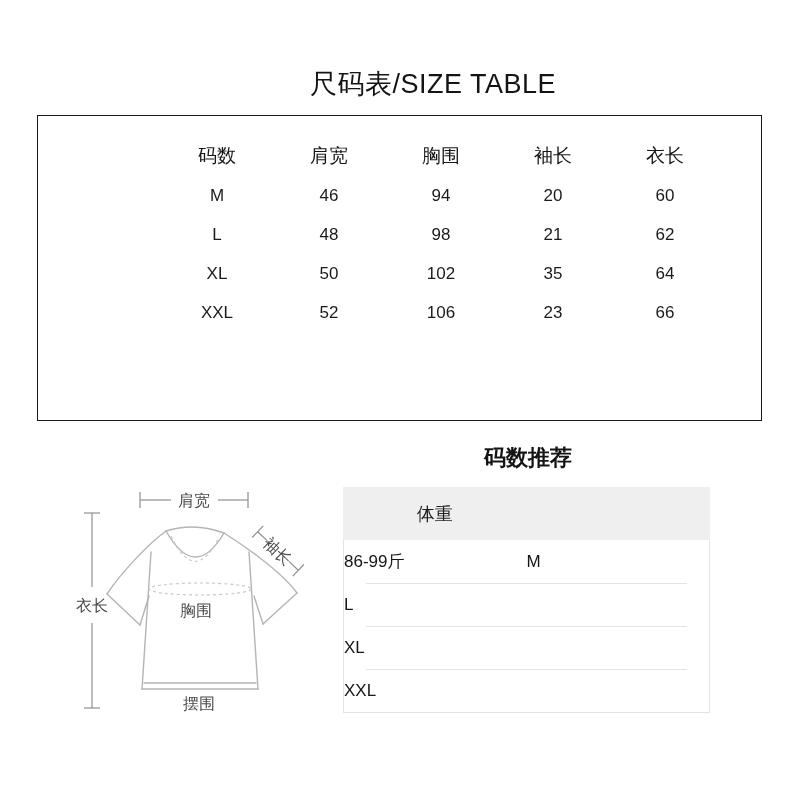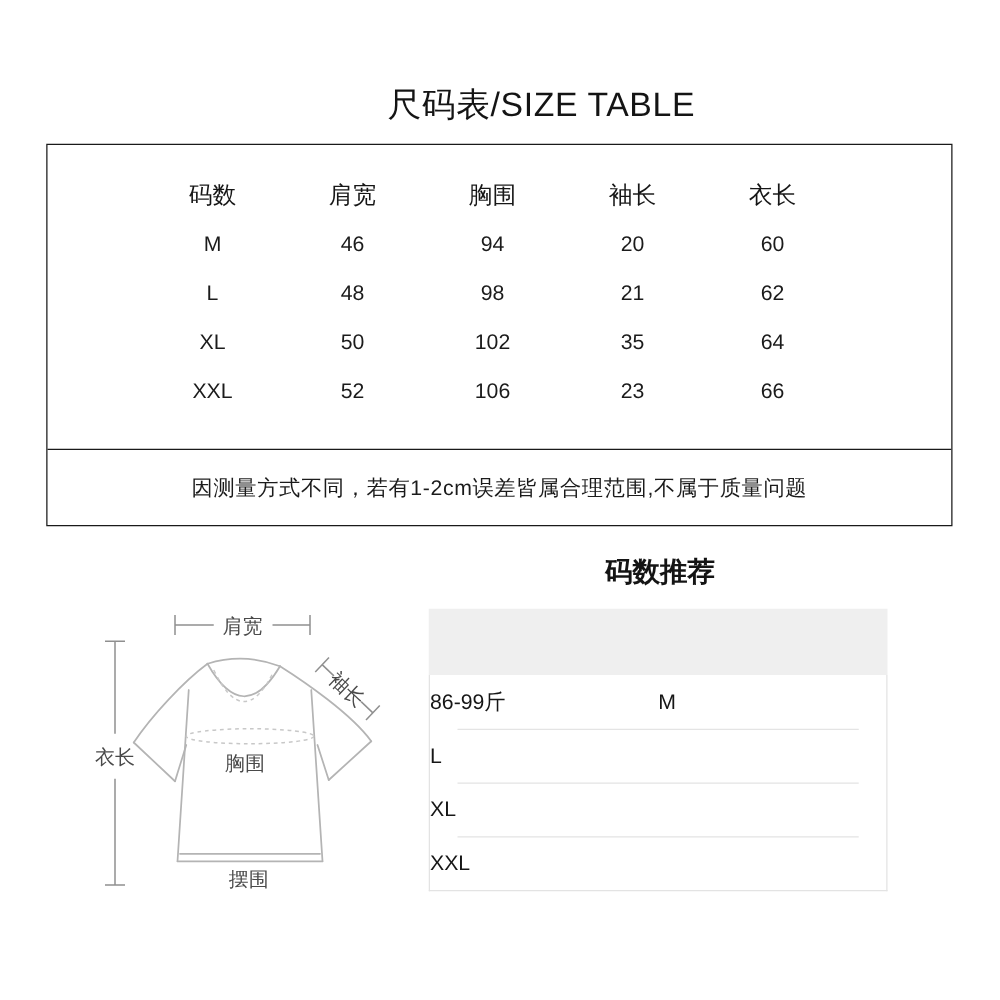--- a/index.html
+++ b/index.html
@@ -12,21 +12,21 @@
   .page-title{
     position:absolute;left:0;top:66px;width:800px;
     text-align:center;font-size:27px;font-weight:500;color:#141414;
     letter-spacing:0.5px;
     margin-left:33px;
   }
   
   .main-box{
     position:absolute;left:37px;top:115px;width:725px;height:306px;
     border:1px solid #1a1a1a;box-sizing:border-box;
-    display:flex;flex-direction:column;background:#ffffff;
+    display:flex;flex-direction:column;background:#ffffff;padding-left:47px;
   }
   .mt-row{
     display:grid;grid-template-columns:repeat(5,112px);
     margin-left:76px;align-items:center;text-align:center;
   }
   .mt-header{height:40px;margin-top:20px;font-size:19px;color:#161616;}
   .mt-data{height:39px;font-size:17px;color:#1b1b1b;}
   .mt-spacer{flex:1;}
   .mt-note{
     height:60px;border-top:1px solid #1a1a1a;
@@ -102,27 +102,27 @@
     <div>64</div>
   </div>
   <div class="mt-row mt-data">
     <div>XXL</div>
     <div>52</div>
     <div>106</div>
     <div>23</div>
     <div>66</div>
   </div>
   <div class="mt-spacer"></div>
-  <div class="mt-note">因测量方式不同，若有1-2cm误差皆属合理范围,不属于质量问题</div>
 </div>
 
 <div class="rec-heading">码数推荐</div>
 
 <div class="rec-table">
   <div class="rec-header">
+    <div>体重</div>
   </div>
   <div class="rec-body">
     <div class="rec-row">
       <div>86-99斤</div>
       <div>M</div>
     </div>
     <div class="rec-row">
       <div>L</div>
     </div>
     <div class="rec-row">

